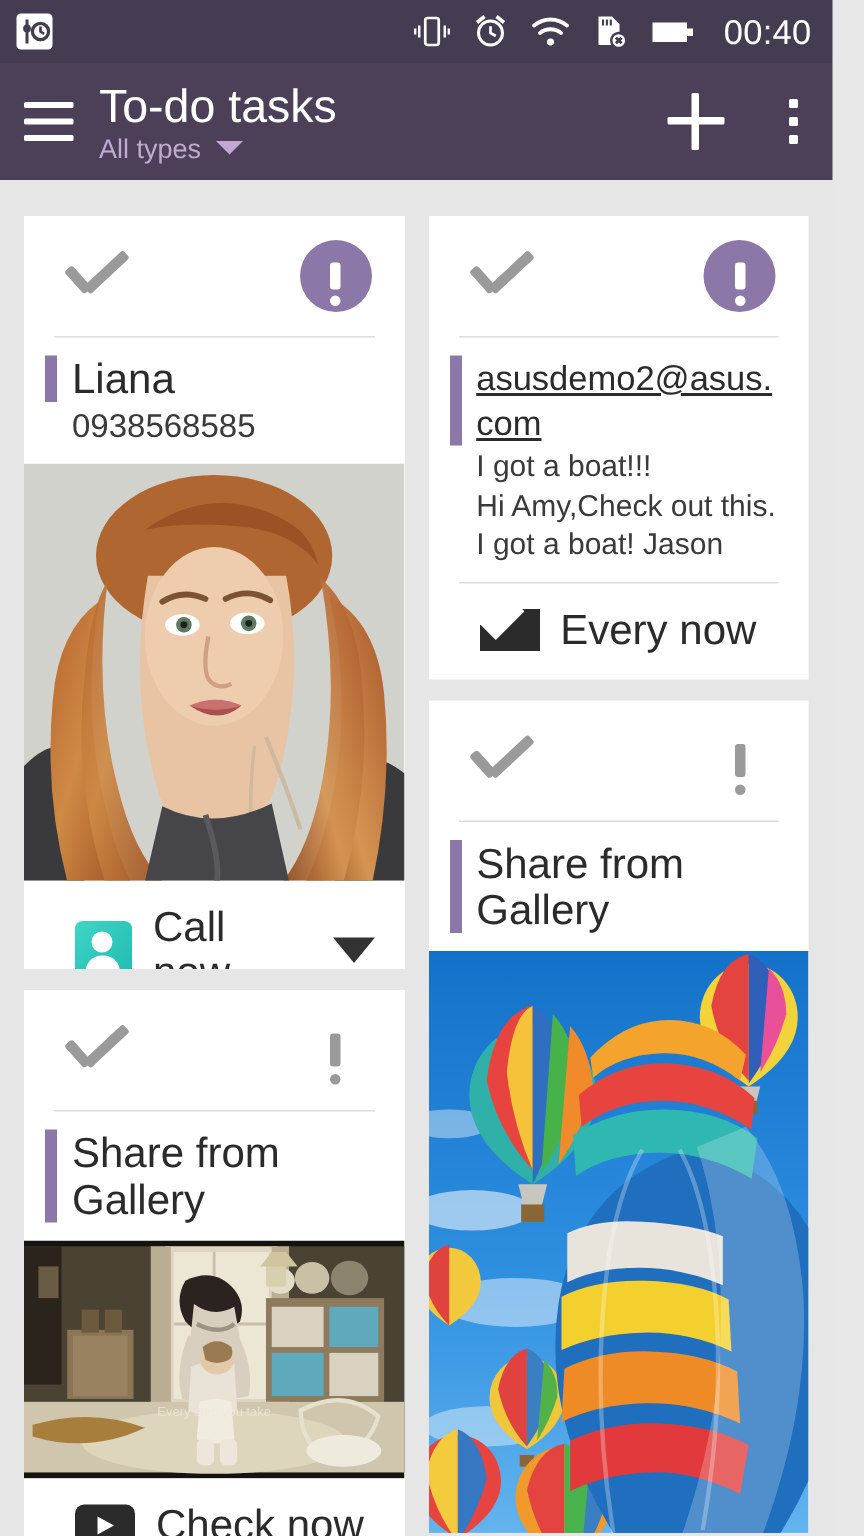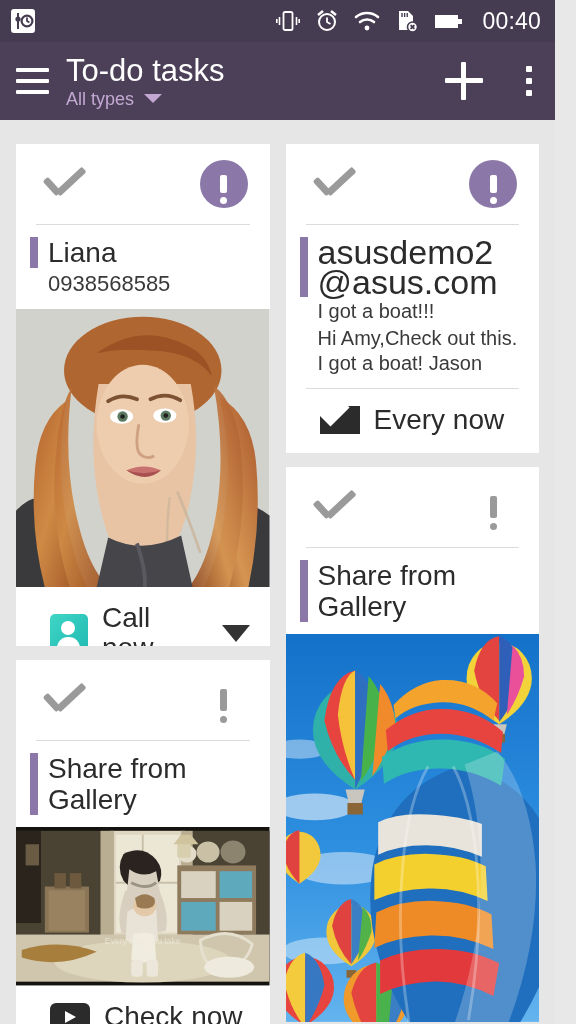--- a/index.html
+++ b/index.html
@@ -66,21 +66,21 @@
   .bang { width:48px;height:48px;display:flex;align-items:center;justify-content:center; }
   .bang i { display:block;width:7px;height:22px;background:#9a9a9a;border-radius:2px;position:relative; }
   .bang i::after{content:"";position:absolute;left:0;top:27px;width:7px;height:7px;border-radius:50%;background:#9a9a9a;}
 
   .divider { height:1px; background:#dcdcdc; margin:0 20px; }
 
   .card-body { padding:12px 16px 12px 14px; }
   .titleline { display:flex; align-items:flex-start; gap:10px; }
   .accent { width:8px; flex:0 0 8px; background:#8b77a8; align-self:stretch; min-height:30px; }
   .c-title { font-size:28px; line-height:31px; color:#2b2b2b; word-break:break-word; }
-  .c-title.small { font-size:34px; line-height:30px; }
+  .c-title.small { font-size:23px; line-height:30px;text-decoration:underline; }
   .c-sub { font-size:22px; line-height:26px; color:#3a3a3a; margin-left:18px; margin-top:3px; }
   .c-line { font-size:20px; line-height:25px; color:#3a3a3a; margin-left:18px; margin-top:2px; }
 
   .action { display:flex; align-items:center; gap:14px; padding:16px 20px 18px 34px; }
   .action-label { font-size:28px; color:#2b2b2b; line-height:30px; }
   .caret { width:0;height:0;border-left:14px solid transparent;border-right:14px solid transparent;border-top:17px solid #333; margin-left:10px; }
 
   .ico-contacts { width:38px;height:38px;border-radius:5px;
     background:linear-gradient(135deg,#3fd6c6 0%,#2ec6bb 55%,#23bcb3 100%);
     position:relative; flex:0 0 38px; }

